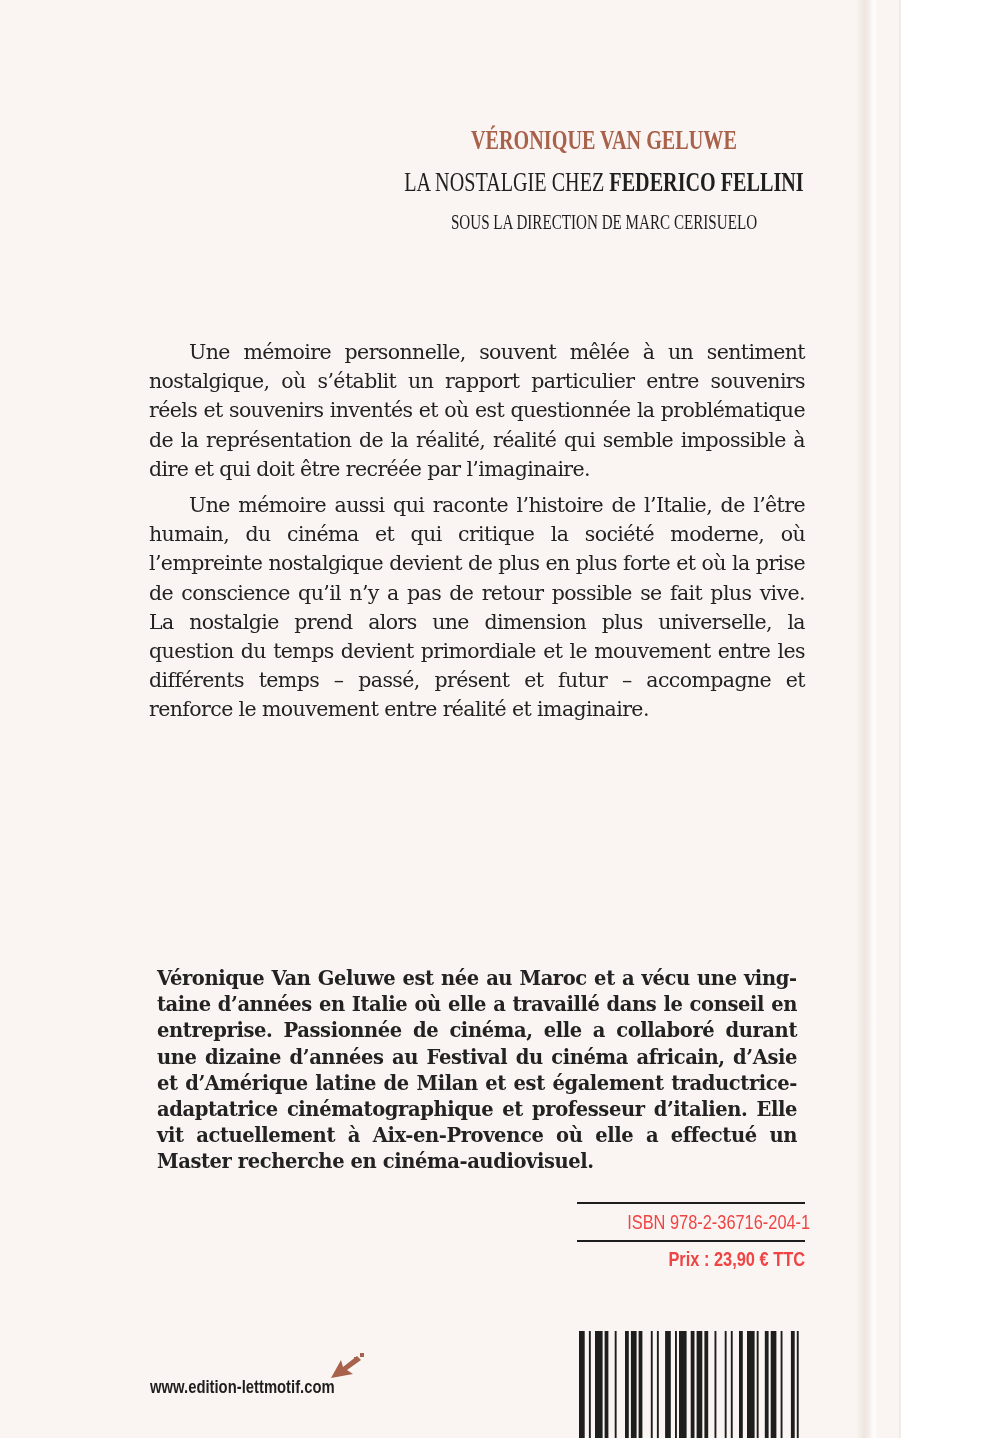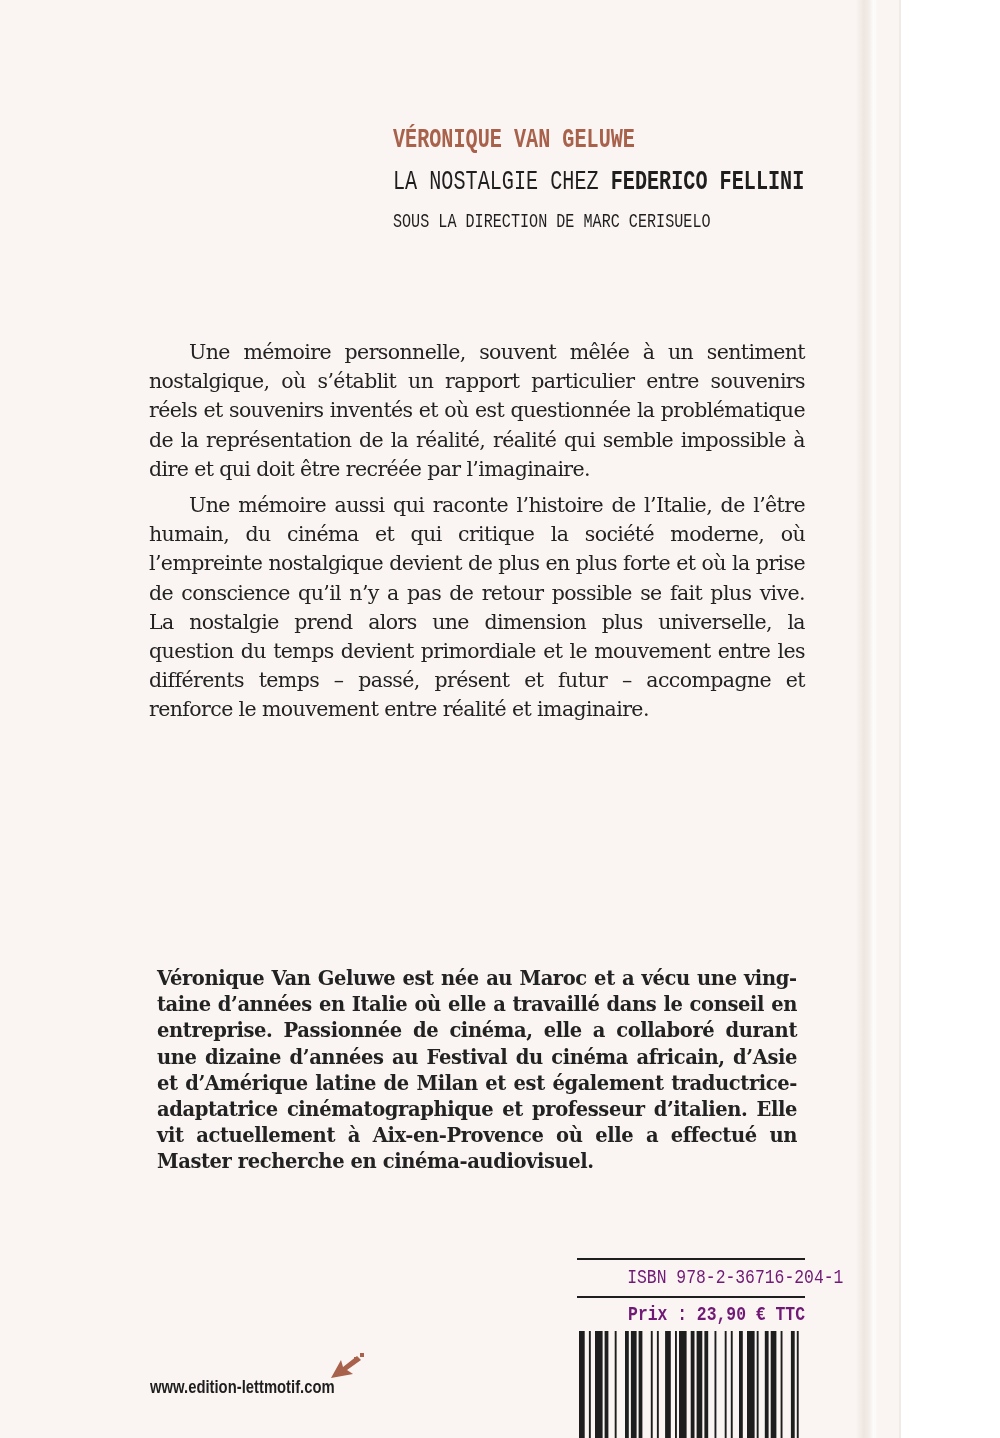--- a/index.html
+++ b/index.html
@@ -41,22 +41,22 @@
       width: 2px;
       height: 1438px;
       background: #f1ebe6;
     }
 
     
     .header {
       position: absolute;
       right: 196px;
       top: 122px;
-      text-align: left;
-      font-family: Liberation Mono, monospace;
+      text-align: center;
+      font-family: Liberation Serif, serif;
     }
     .author {
       color: #a8614a;
       font-weight: 700;
       font-size: 28px;
       letter-spacing: 0px;
       line-height: 36px;
       transform: scaleX(0.72);
       transform-origin: right center;
       white-space: nowrap;
@@ -113,24 +113,24 @@
       color: #222222;
       letter-spacing: -0.4px;
       text-align: justify;
     }
     .bio p { margin: 8px; }
 
     
     .isbn-block {
       position: absolute;
       left: 577px;
-      top: 1258px;
+      top: 1202px;
       width: 228px;
-      font-family: Liberation Mono, monospace;
-      color: #701a75;
+      font-family: Liberation Sans, sans-serif;
+      color: #ef4444;
     }
     .rule {
       height: 2px;
       background: #1e1e1e;
       width: 100%;
     }
     .isbn-line {
       text-align: right;
       font-size: 21px;
       line-height: 36px;

